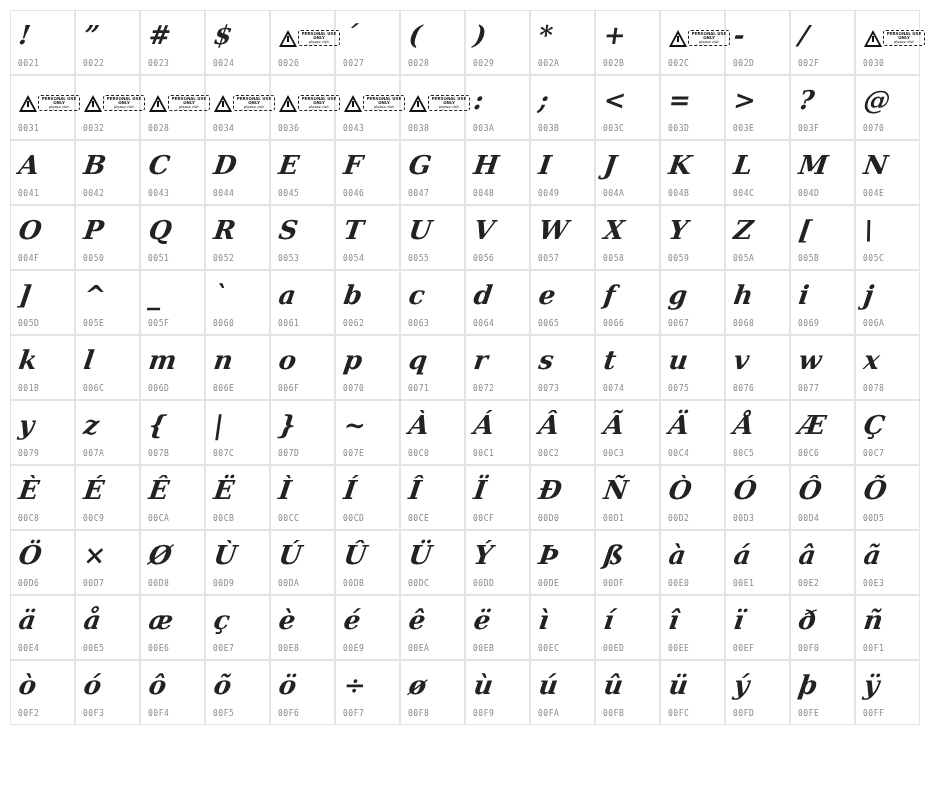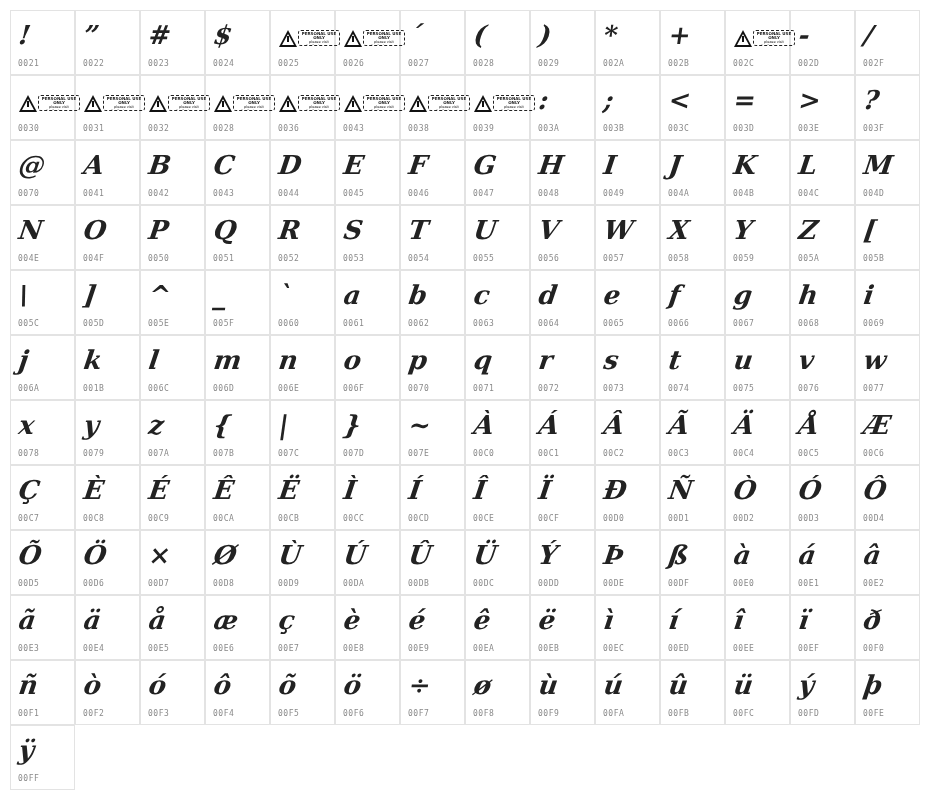--- a/index.html
+++ b/index.html
@@ -87,34 +87,20 @@
     <div class="cell">
     <span class="glyph">#</span>
     <span class="code">0023</span>
   </div>
     <div class="cell">
     <span class="glyph">$</span>
     <span class="code">0024</span>
   </div>
     <div class="cell">
 
-    <span class="code">0025</span>
-  <div class="warn">
-    <span class="tri">
-          <span class="bang"></span>
-        </span>
-    <span class="box">
-      <b>PERSONAL USE ONLY</b>
-      <span>please visit</span><br>
-      <span>fontbeing.com</span>
-    </span>
-  </div>
-    </div>
-    <div class="cell">
-
     <span class="code">0026</span>
   <div class="warn">
     <span class="tri">
           <span class="bang"></span>
         </span>
     <span class="box">
       <b>PERSONAL USE ONLY</b>
       <span>please visit</span><br>
       <span>fontbeing.com</span>
     </span>
@@ -213,20 +199,34 @@
         </span>
     <span class="box">
       <b>PERSONAL USE ONLY</b>
       <span>please visit</span><br>
       <span>fontbeing.com</span>
     </span>
   </div>
     </div>
     <div class="cell">
 
+    <span class="code">0034</span>
+  <div class="warn">
+    <span class="tri">
+          <span class="bang"></span>
+        </span>
+    <span class="box">
+      <b>PERSONAL USE ONLY</b>
+      <span>please visit</span><br>
+      <span>fontbeing.com</span>
+    </span>
+  </div>
+    </div>
+    <div class="cell">
+
     <span class="code">0036</span>
   <div class="warn">
     <span class="tri">
           <span class="bang"></span>
         </span>
     <span class="box">
       <b>PERSONAL USE ONLY</b>
       <span>please visit</span><br>
       <span>fontbeing.com</span>
     </span>
@@ -242,34 +242,20 @@
     <span class="box">
       <b>PERSONAL USE ONLY</b>
       <span>please visit</span><br>
       <span>fontbeing.com</span>
     </span>
   </div>
     </div>
     <div class="cell">
 
     <span class="code">0038</span>
-  <div class="warn">
-    <span class="tri">
-          <span class="bang"></span>
-        </span>
-    <span class="box">
-      <b>PERSONAL USE ONLY</b>
-      <span>please visit</span><br>
-      <span>fontbeing.com</span>
-    </span>
-  </div>
-    </div>
-    <div class="cell">
-
-    <span class="code">0039</span>
   <div class="warn">
     <span class="tri">
           <span class="bang"></span>
         </span>
     <span class="box">
       <b>PERSONAL USE ONLY</b>
       <span>please visit</span><br>
       <span>fontbeing.com</span>
     </span>
   </div>

